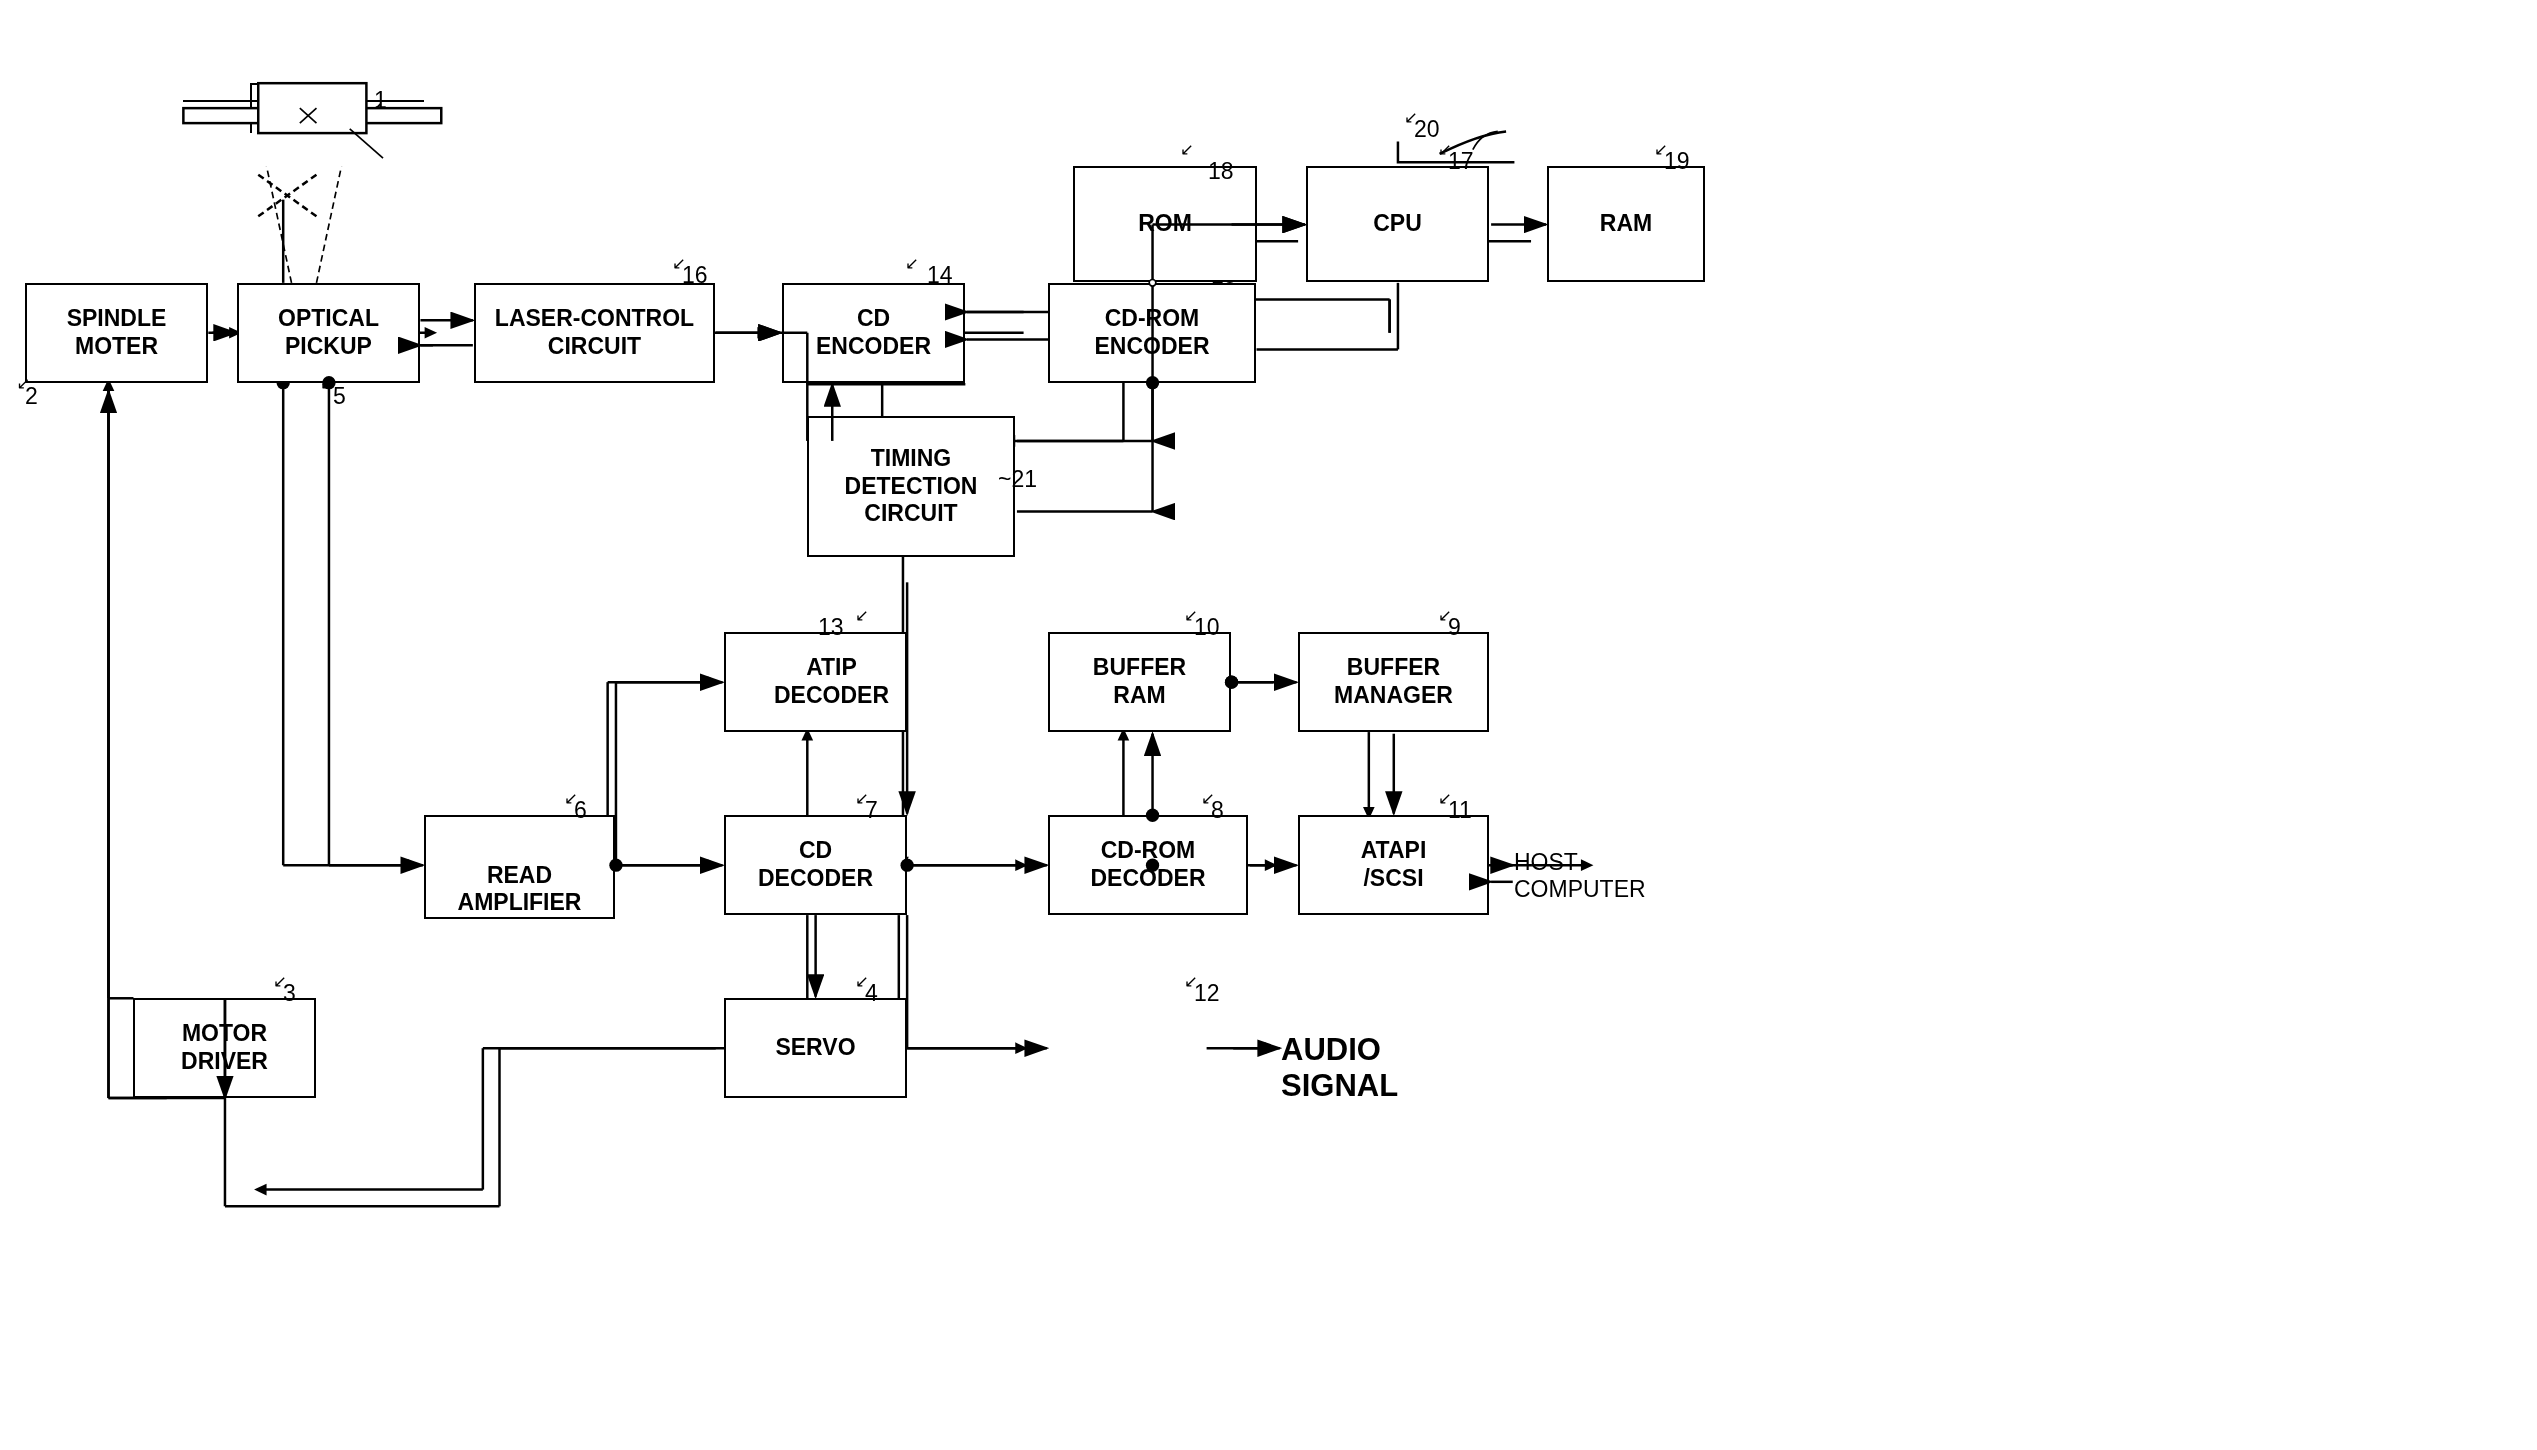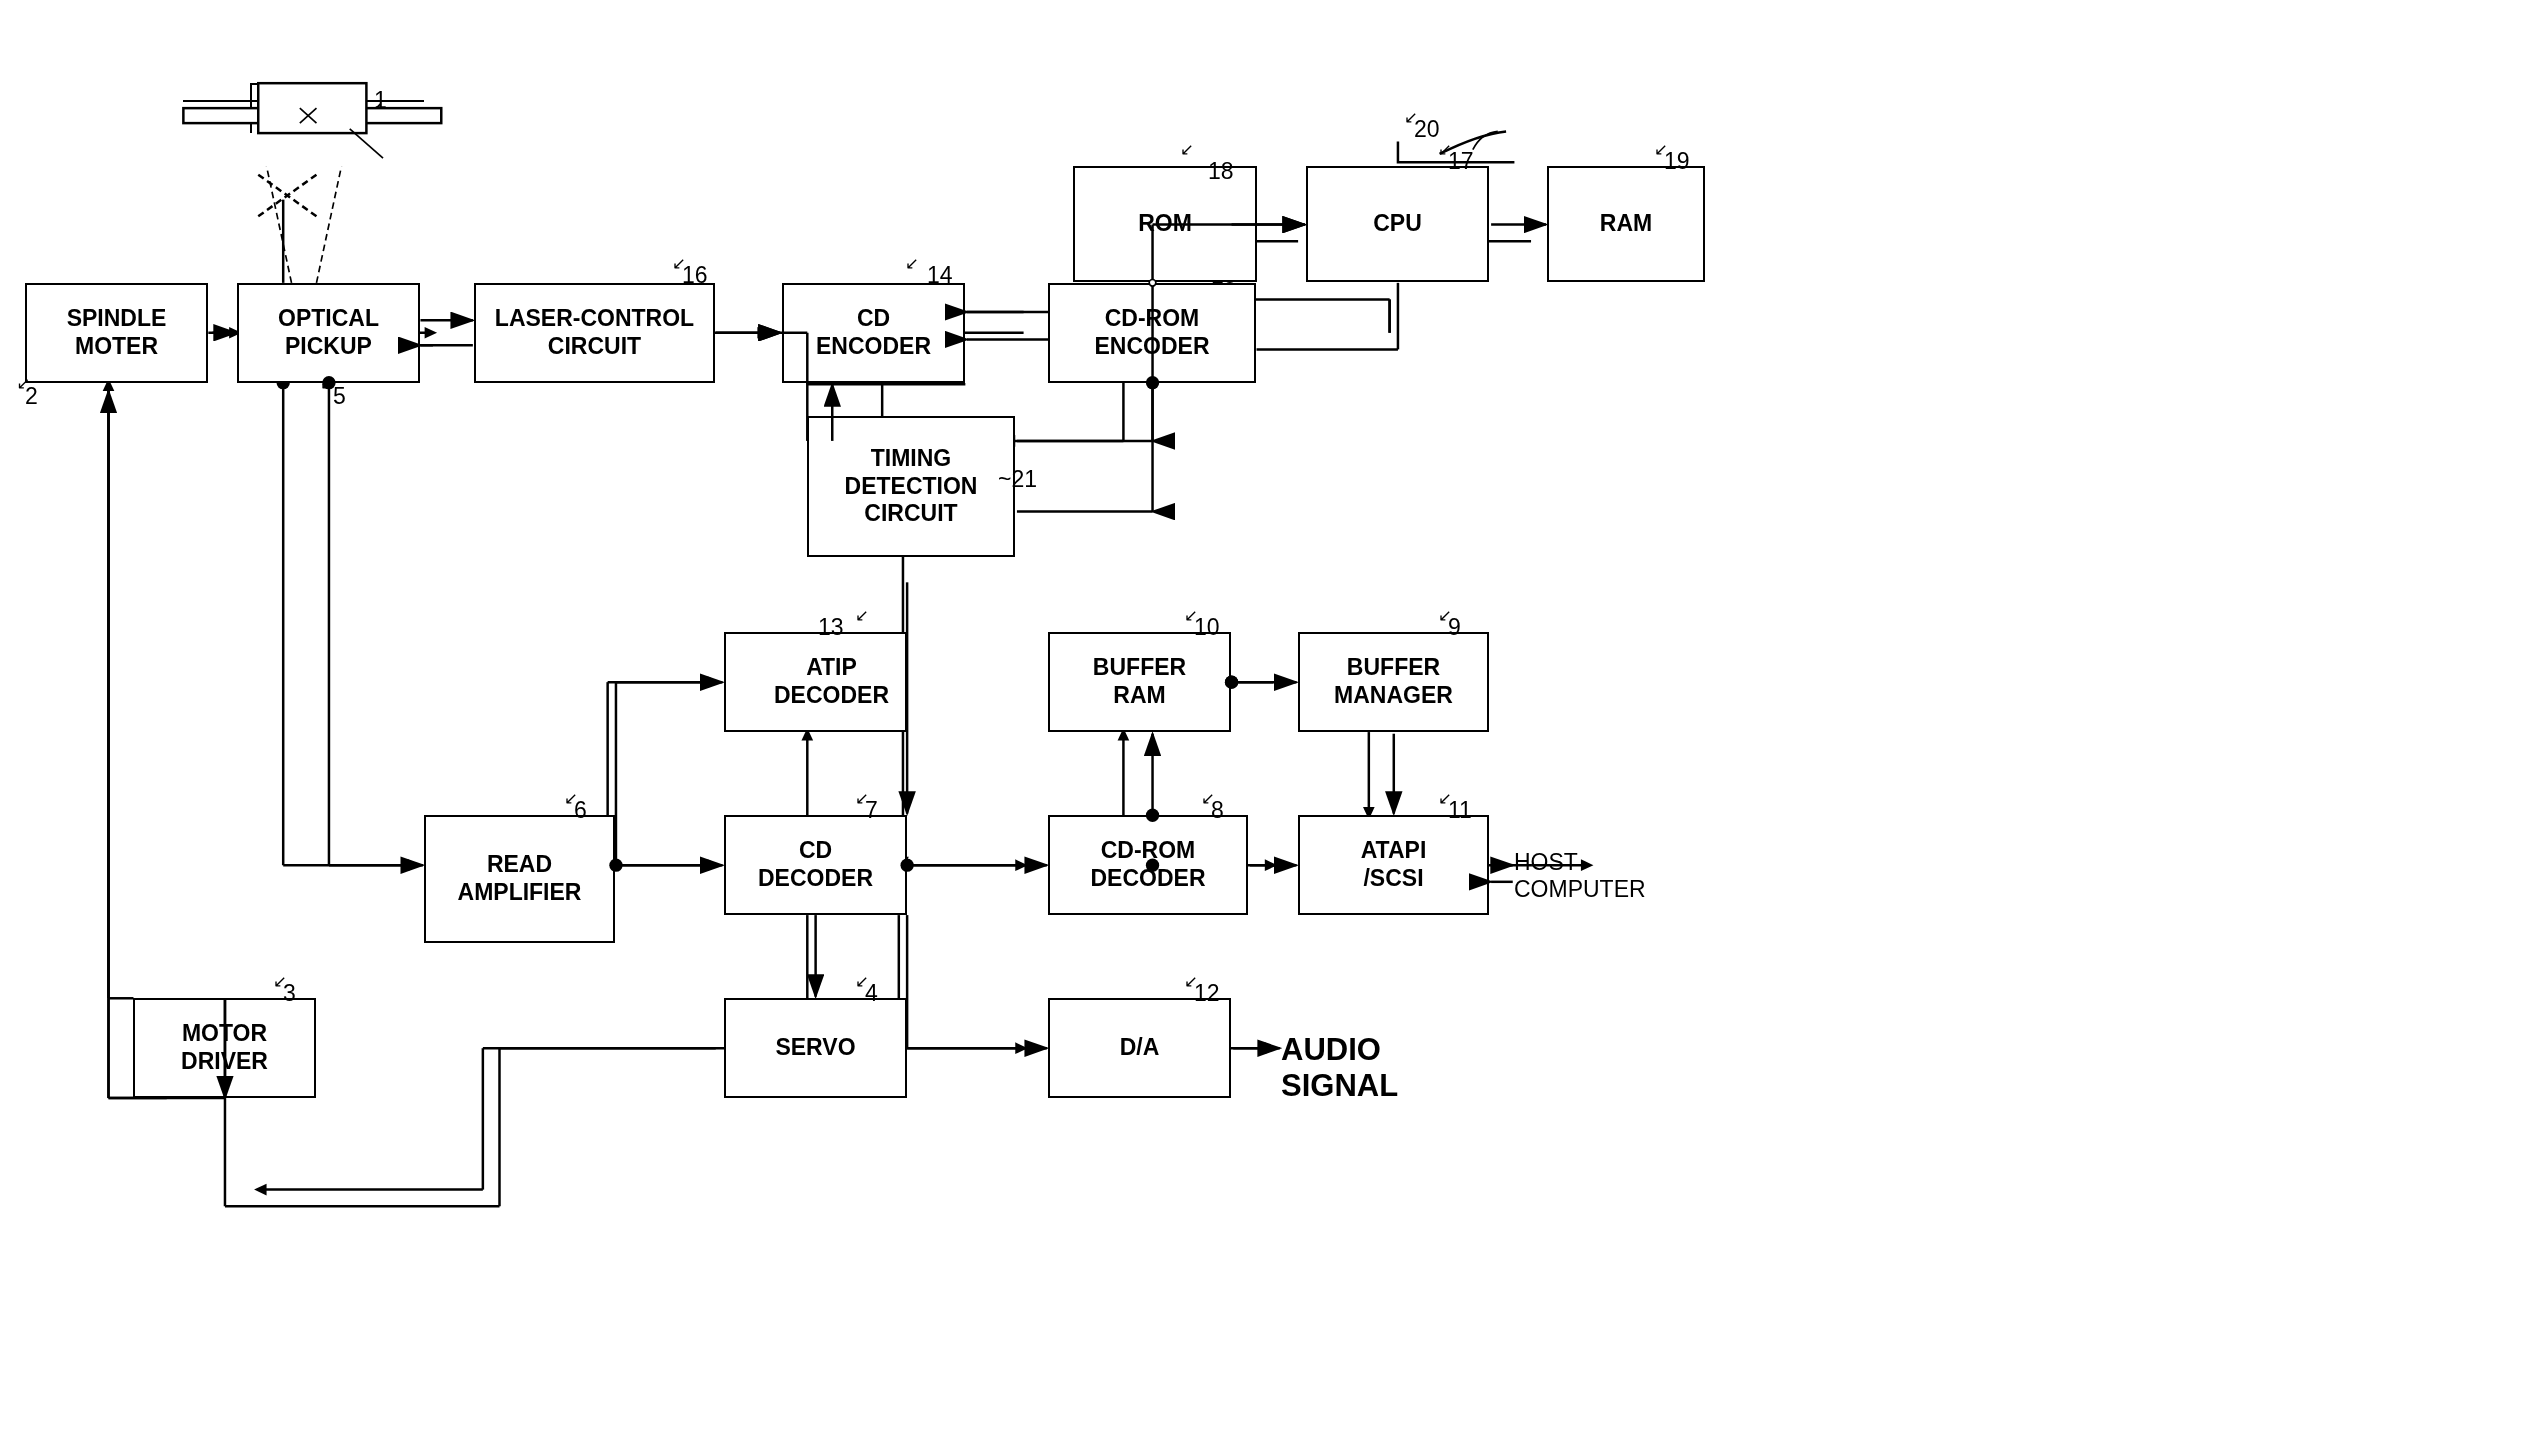--- a/index.html
+++ b/index.html
@@ -243,21 +243,21 @@
   </div>
   <div class="ref-num" style="left:1194px; top:614px;">10</div>
   <div style="position:absolute;left:1184px;top:606px;font-size:16.6px;">↙</div>
 
   <div class="block" style="left:1298px; top:632px; width:191px; height:100px;">
     <span>BUFFER<br>MANAGER</span>
   </div>
   <div class="ref-num" style="left:1448px; top:614px;">9</div>
   <div style="position:absolute;left:1438px;top:606px;font-size:16.6px;">↙</div>
 
-  <div class="block" style="left:424px; top:815px; width:191px; height:128px;">
+  <div class="block" style="left:424px; top:815px; width:191px; height:104px;align-items:flex-end;">
     <span>READ<br>AMPLIFIER</span>
   </div>
   <div class="ref-num" style="left:574px; top:797px;">6</div>
   <div style="position:absolute;left:564px;top:789px;font-size:16.6px;">↙</div>
 
   <div class="block" style="left:724px; top:815px; width:183px; height:100px;">
     <span>CD<br>DECODER</span>
   </div>
   <div class="ref-num" style="left:865px; top:797px;">7</div>
   <div style="position:absolute;left:855px;top:789px;font-size:16.6px;">↙</div>
@@ -275,23 +275,20 @@
   <div style="position:absolute;left:1438px;top:789px;font-size:16.6px;">↙</div>
 
   <div style="position:absolute; left:1514px; top:849px; font-size:23px; font-weight:normal;">HOST<br>COMPUTER</div>
 
   <div class="block" style="left:724px; top:998px; width:183px; height:100px;">
     <span>SERVO</span>
   </div>
   <div class="ref-num" style="left:865px; top:980px;">4</div>
   <div style="position:absolute;left:855px;top:972px;font-size:16.6px;">↙</div>
 
-  <div class="block" style="left:1048px; top:998px; width:183px; height:100px;">
-    <span>D/A</span>
-  </div>
   <div class="ref-num" style="left:1194px; top:980px;">12</div>
   <div style="position:absolute;left:1184px;top:972px;font-size:16.6px;">↙</div>
 
   <div style="position:absolute; left:1281px; top:1032px; font-size:31px; font-weight:bold;">AUDIO<br>SIGNAL</div>
 
   <div class="block" style="left:133px; top:998px; width:183px; height:100px;">
     <span>MOTOR<br>DRIVER</span>
   </div>
   <div class="ref-num" style="left:283px; top:980px;">3</div>
   <div style="position:absolute;left:273px;top:972px;font-size:16.6px;">↙</div>

